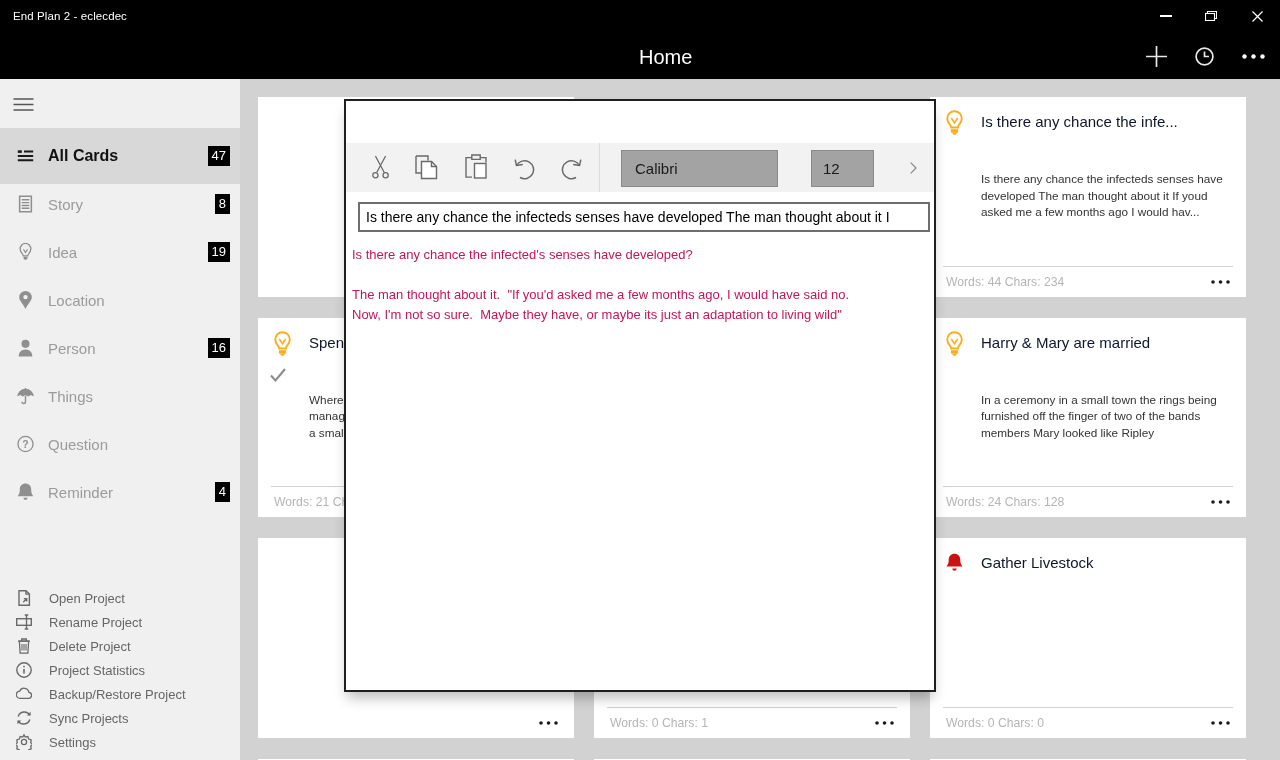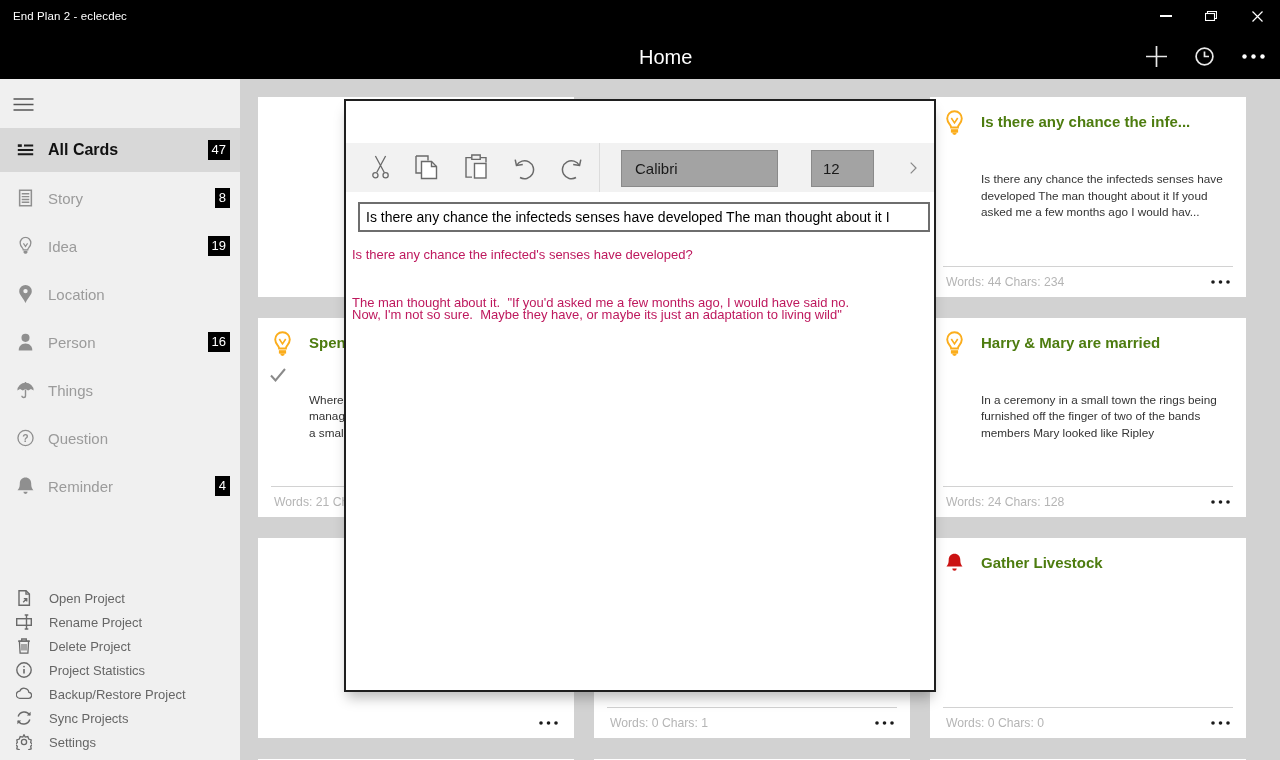--- a/index.html
+++ b/index.html
@@ -3,35 +3,35 @@
 <meta charset="utf-8">
 <style>
   * { margin:0; padding:0; box-sizing:border-box; }
   html,body { width:1280px; height:760px; overflow:hidden; background:#d2d2d2;
     font-family:"Liberation Sans", sans-serif; }
   .abs { position:absolute; }
   #titlebar { position:absolute; left:0; top:0; width:1280px; height:79px; background:#000; }
   #apptitle { position:absolute; left:13px; top:10px; color:#fff; font-size:11.5px; letter-spacing:0.1px; }
   #home { position:absolute; left:639px; top:46px; color:#fff; font-size:20px; }
   #sidebar { position:absolute; left:0; top:79px; width:240px; height:681px; background:#f0f0f0; }
-  .navrow { position:absolute; left:0; width:240px; height:44px; }
+  .navrow { position:absolute; left:0; width:240px; height:56px; }
   .navrow.sel { background:#d8d8d8; }
   .navlabel { position:absolute; left:48px; top:50%; transform:translateY(-50%); font-size:15px; color:#9b9b9b; }
   .navrow.sel .navlabel { color:#111; font-weight:bold; font-size:16px; }
   .navicon { position:absolute; left:17px; top:50%; transform:translateY(-50%); width:17px; height:19px; }
   .badge { position:absolute; right:10px; top:50%; transform:translateY(-50%); background:#000; color:#fff;
     font-size:13px; height:20px; line-height:20px; padding:0 4px; min-width:13px; text-align:center; }
   .footrow { position:absolute; left:0; width:240px; height:24px; }
   .footlabel { position:absolute; left:49px; top:50%; transform:translateY(-50%); font-size:13px; color:#666; }
   .footicon { position:absolute; left:16px; top:50%; transform:translateY(-50%); width:16px; height:16px; }
   .card { position:absolute; background:#fff; width:316px; height:199.5px; }
   .card .sep { position:absolute; left:13px; right:13px; bottom:30px; height:1px; background:#d2d2d2; }
   .card .words { position:absolute; left:16px; bottom:8px; font-size:12.2px; color:#b5b5b5; }
   .card .dots { position:absolute; right:16px; bottom:13px; }
-  .card .title { position:absolute; left:51px; top:16px; font-size:15px; font-weight:bold; color:#4d7c0f;text-align:right; }
+  .card .title { position:absolute; left:51px; top:16px; font-size:15px; font-weight:normal; color:#0f172a;text-align:right; }
   .card .body { position:absolute; left:51px; top:44px; font-size:11.75px; line-height:16.5px; color:#333; white-space:nowrap;margin-top:30px; }
   .card .cicon { position:absolute; left:16px; top:13px; }
   #modal { position:absolute; left:344px; top:99px; width:592px; height:593px; background:#fff;
     border:2px solid #1f1f1f; box-shadow:0 9px 12px -3px rgba(0,0,0,0.26); }
   #mhead { position:absolute; left:0; top:0; width:588px; height:42px; background:#fbac1a; }
   #mtool { position:absolute; left:0; top:42px; width:588px; height:49px; background:#f2f2f2; }
   .mtab { position:absolute; top:11px; color:#fff; font-size:15px; }
   #mclose, #msave { position:absolute; top:12px; color:#fff; font-size:15px; }
   .tbox { position:absolute; background:#a3a3a3; border:1px solid #8a8a8a; top:7px; height:37px; font-size:15px; color:#1a1a1a; }
   #titleinput { position:absolute; left:12px; top:101px; width:572px; height:30px; border:2px solid #6e6e6e;
@@ -322,15 +322,15 @@
     </svg>
     <div class="abs" style="left:253px; top:0; width:1px; height:49px; background:#dcdcdc;"></div>
     <div class="tbox" style="left:275px; width:157px; padding-left:13px; line-height:35px;">Calibri</div>
     <div class="tbox" style="left:465px; width:63px; padding-left:11px; line-height:35px;">12</div>
     <svg class="abs" style="left:564px; top:19px;" width="7" height="12" viewBox="0 0 7 12">
       <path d="M0.7 0.7 L6 6 L0.7 11.3" fill="none" stroke="#888" stroke-width="1.2"></path>
     </svg>
   </div>
   <div id="titleinput">Is there any chance the infecteds senses have developed The man thought about it I</div>
   <div class="mbodytext" style="top:146px;">Is there any chance the infected's senses have developed?</div>
-  <div class="mbodytext" style="top:194px;">The man thought about it.&nbsp; "If you'd asked me a few months ago, I would have said no.</div>
+  <div class="mbodytext" style="top:186px;">The man thought about it.&nbsp; "If you'd asked me a few months ago, I would have said no.</div>
   <div class="mbodytext" style="top:206px;">Now, I'm not so sure.&nbsp; Maybe they have, or maybe its just an adaptation to living wild"</div>
 </div>
 
 </body></html>

